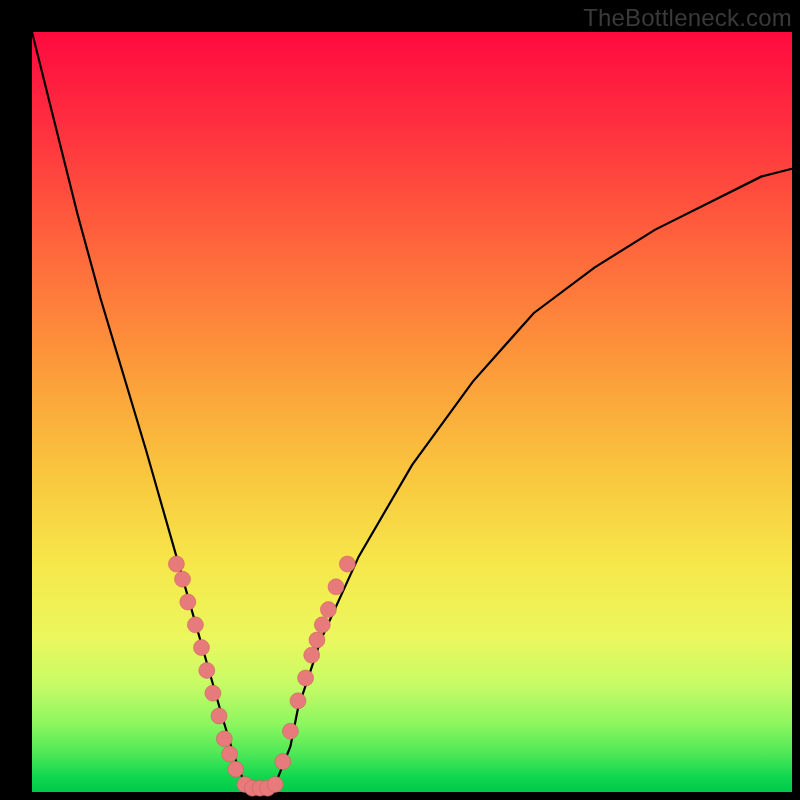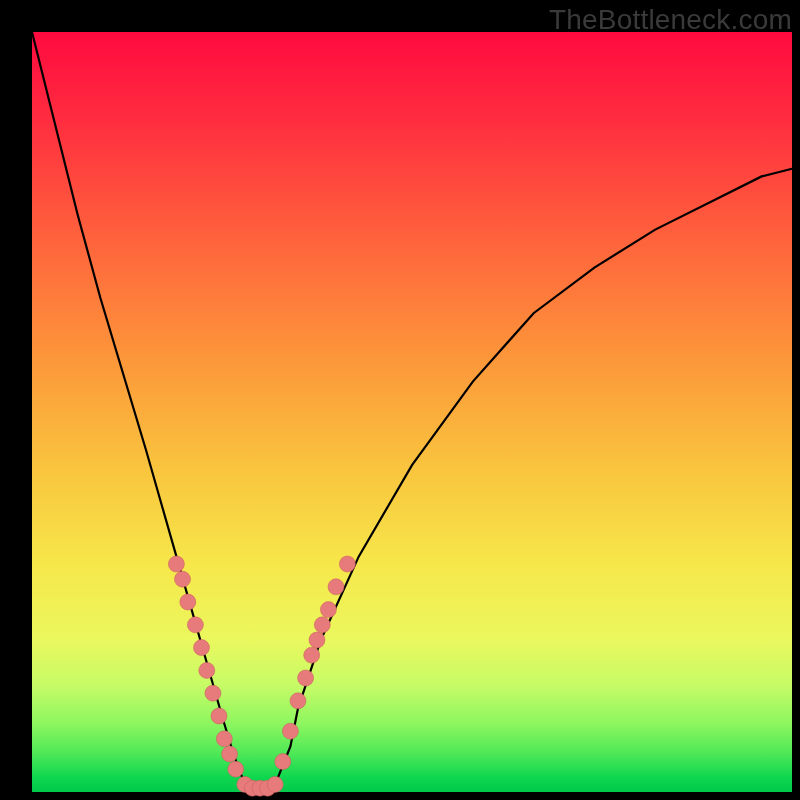--- a/index.html
+++ b/index.html
@@ -40,21 +40,21 @@
       #4de857 95%,
       #10d74f 98%,
       #00c94b 100%
     );
   }
   .watermark {
     position: absolute;
     top: 4px;
     right: 8px;
     color: #3a3a3a;
-    font-size: 28px;
+    font-size: 24px;
     font-weight: 500;
     letter-spacing: 0.2px;
     user-select: none;
   }
   svg.curve {
     position: absolute;
     left: 0;
     top: 0;
     width: 760px;
     height: 760px;

